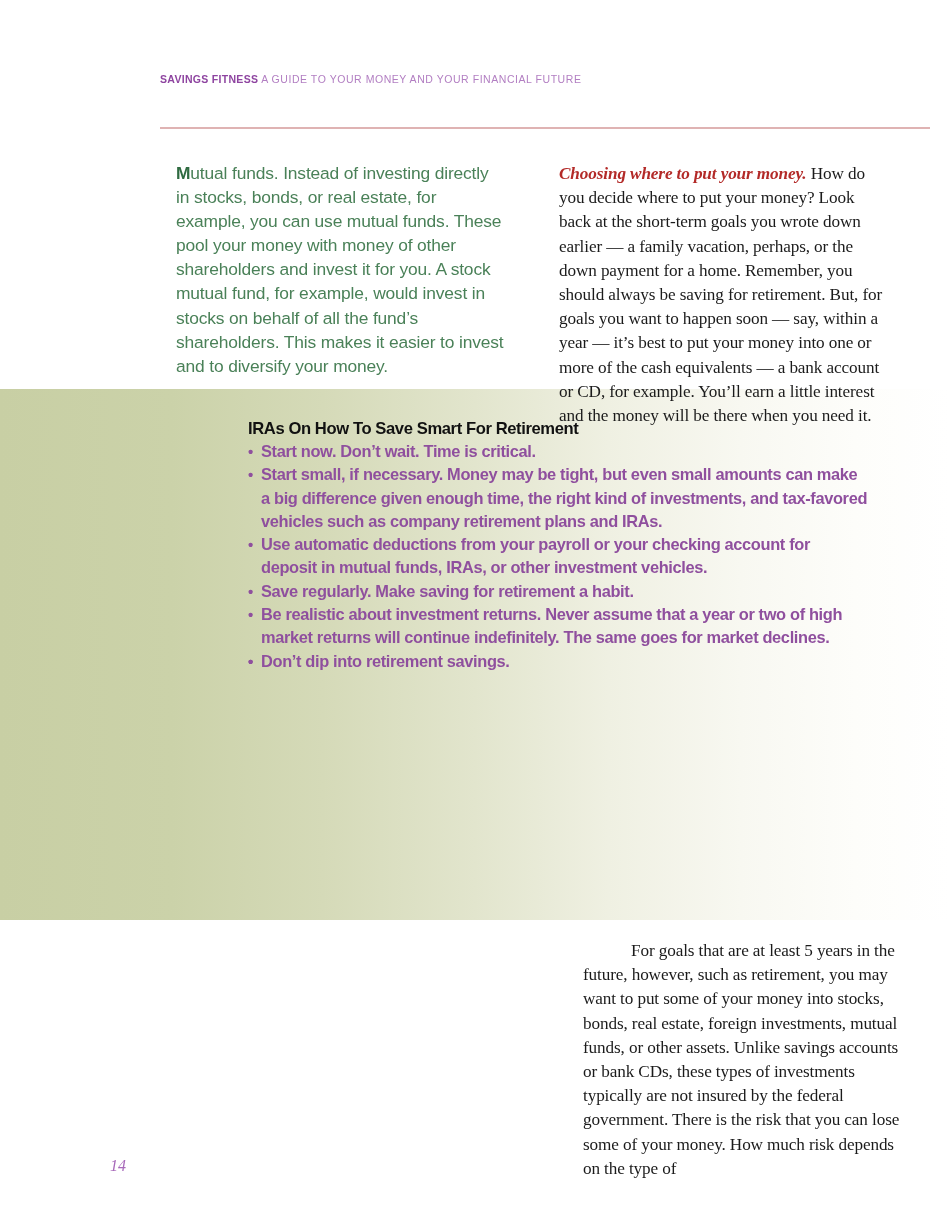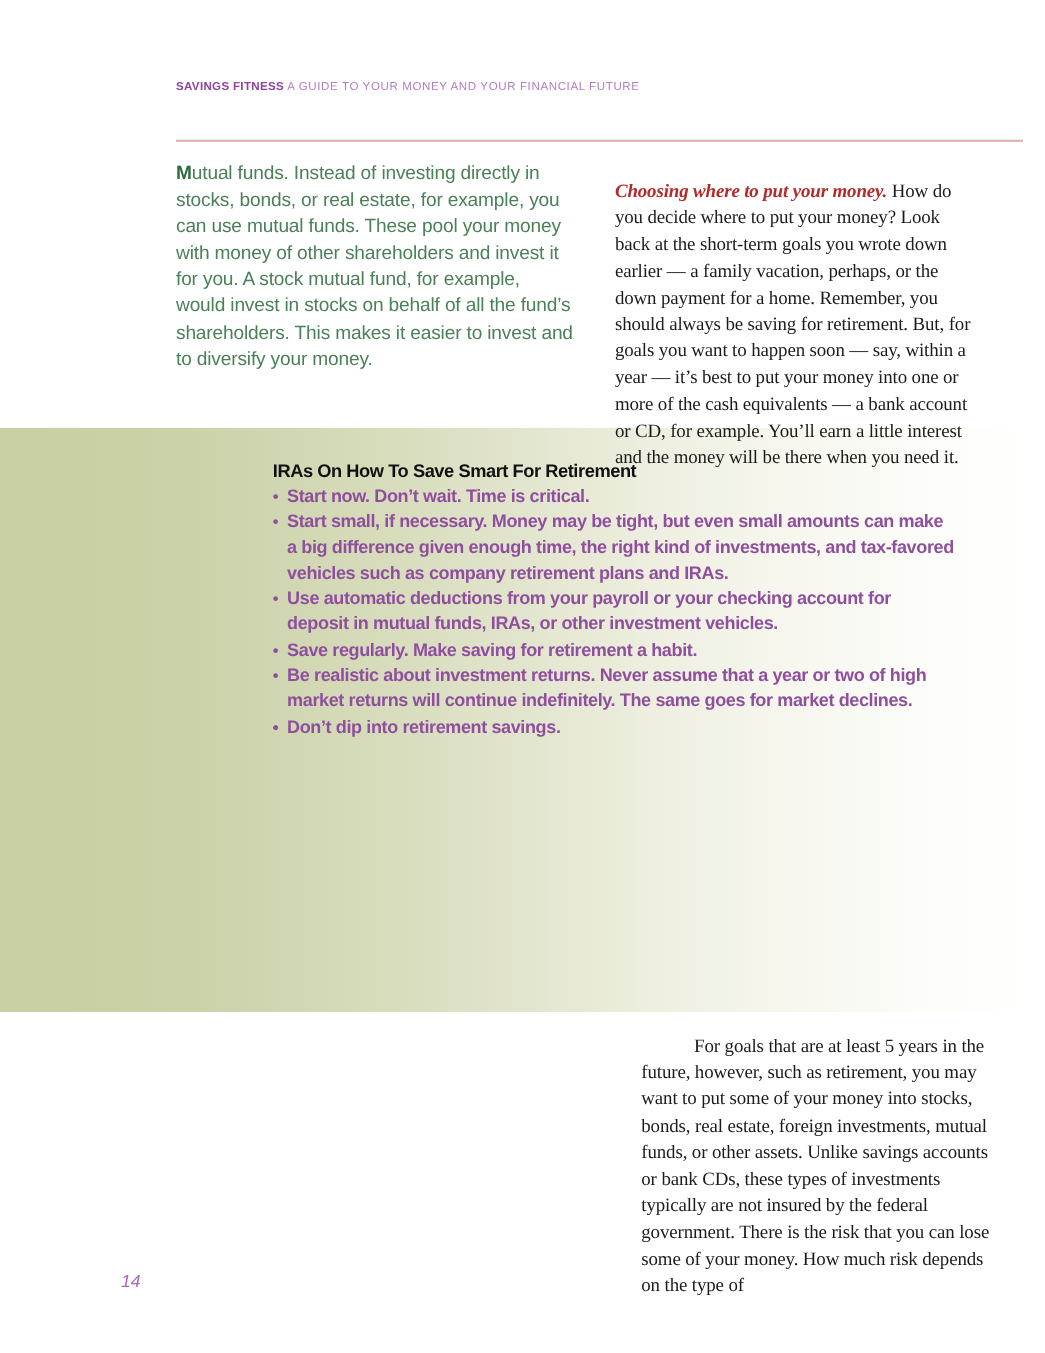--- a/index.html
+++ b/index.html
@@ -73,21 +73,21 @@
   }
 
   
   .col-left {
     position: absolute;
     left: 160px;
     top: 145px;
     width: 362px;
   }
   .green-para {
-    margin: 0;
+    margin: 16px;
     font-family: "Liberation Sans", sans-serif;
     font-size: 17.4px;
     line-height: 24.1px;
     color: #4a8158;
     letter-spacing: -0.15px;
   }
   .green-para .dropcap {
     font-weight: bold;
     color: #2f6b41;
   }
@@ -162,21 +162,21 @@
     color: #8f4f9e;
     font-size: 15px;
     line-height: 23.3px;
   }
 
   
   .folio {
     position: absolute;
     left: 110px;
     top: 1157px;
-    font-family: Liberation Sans, sans-serif;
+    font-family: Liberation Serif, serif;
     font-style: italic;
     font-size: 16px;
     color: #a86aba;
   }
 </style>
 </head>
 <body>
 
 <div class="page">
 

